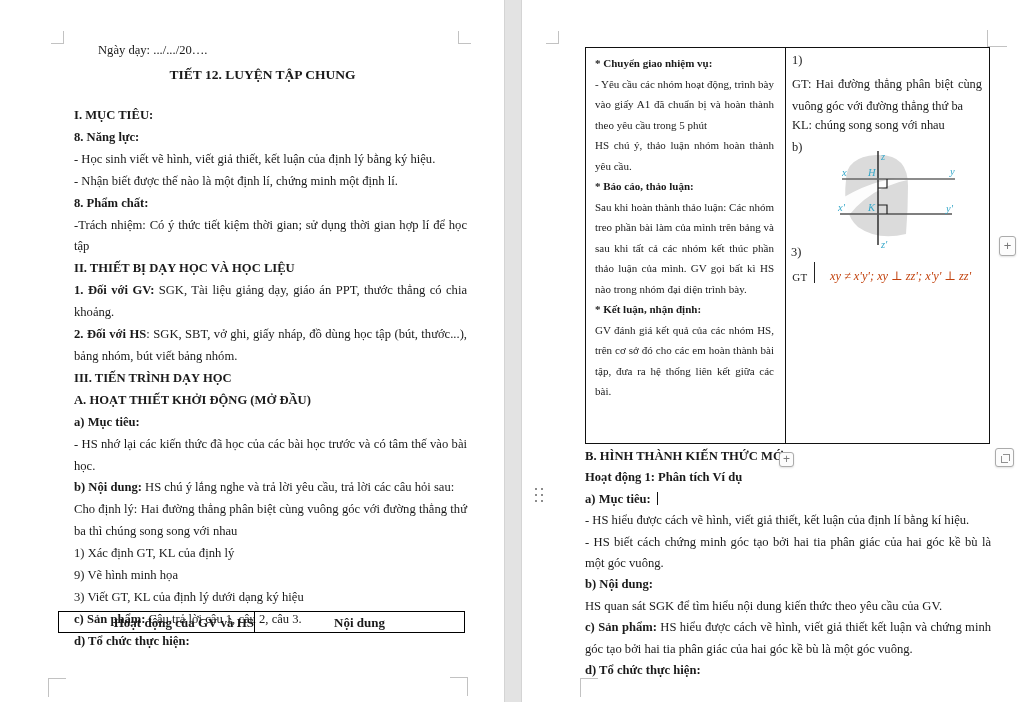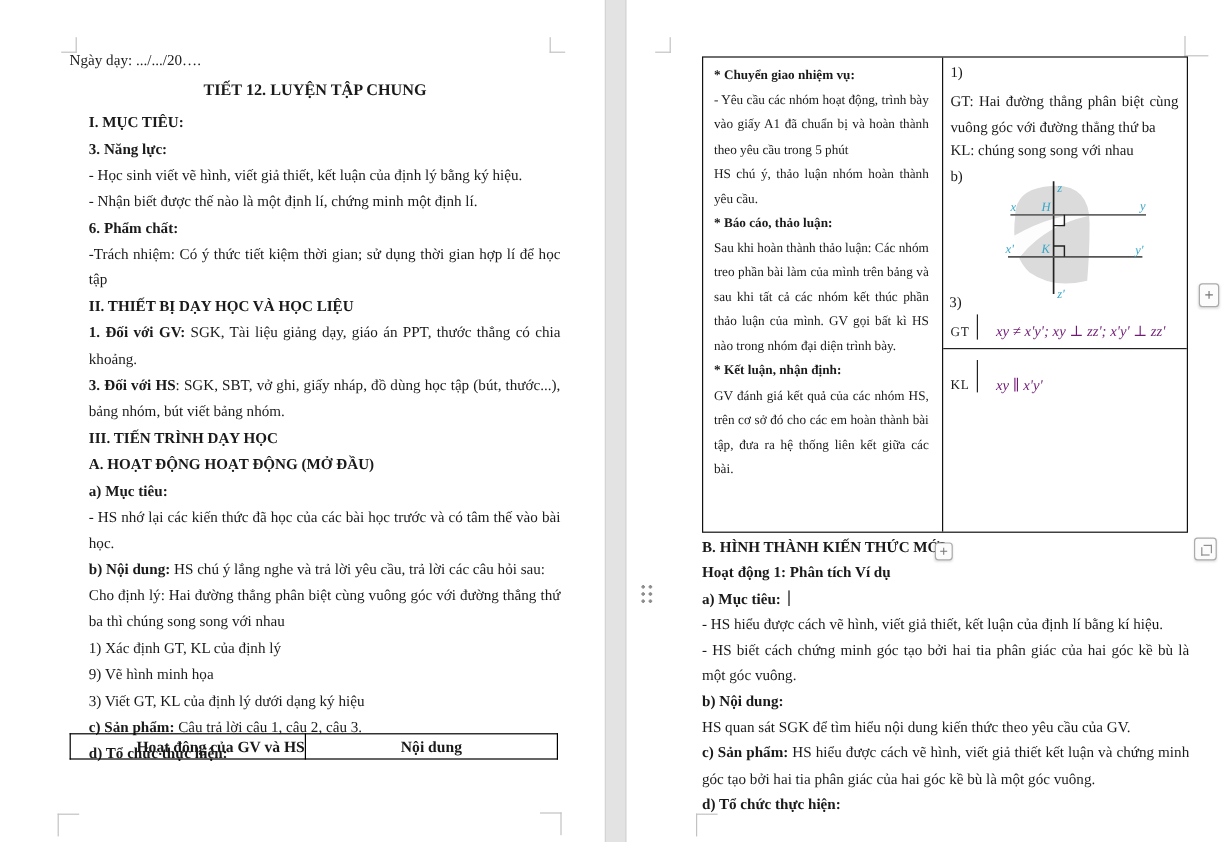--- a/index.html
+++ b/index.html
@@ -13,22 +13,22 @@
   .gap{position:absolute;left:504px;top:0;width:18px;height:702px;background:#e3e3e3;
        border-left:1px solid #d4d4d4;border-right:1px solid #d4d4d4;box-sizing:border-box;}
   
   .cm{position:absolute;width:13px;height:13px;box-sizing:border-box;}
   .cm.rb{border-right:1px solid #c2c2c2;border-bottom:1px solid #c2c2c2;}
   .cm.lb{border-left:1px solid #c2c2c2;border-bottom:1px solid #c2c2c2;}
   .cm.lt{border-left:1px solid #c2c2c2;border-top:1px solid #c2c2c2;}
   .cm.rt{border-right:1px solid #c2c2c2;border-top:1px solid #c2c2c2;}
   
   .lp{position:absolute;left:58px;top:39px;width:409px;font-size:12.6px;}
-  .lp .date{line-height:22px;}
-  .lp .title{text-align:center;font-weight:bold;font-size:13.5px;margin:3px 0 6px;line-height:22px;}
+  .lp .date{line-height:22px;margin-left:40px;}
+  .lp .title{text-align:center;font-weight:bold;font-size:13.5px;margin:3px 0 19px;line-height:22px;}
   .flow p{text-align:justify;}
   .lp .flow p{line-height:21.9px;margin-left:16px;}
   .lp-table{position:absolute;left:58px;top:611px;width:407px;height:22px;border:1.5px solid #000;
             border-collapse:collapse;table-layout:fixed;}
   .lp-table th{border:1.5px solid #000;font-size:13px;font-weight:bold;text-align:center;padding:0;line-height:19px;}
   .lp-table th:first-child{width:195px;text-align:right;}
   
   .rp-table{position:absolute;left:585px;top:47px;width:405px;height:397px;border:1.6px solid #111;
             box-sizing:border-box;display:flex;}
   .cell-gv{width:200px;border-right:1.3px solid #111;box-sizing:border-box;padding:5px 11px 0 9px;
@@ -39,21 +39,21 @@
   .gt-wrap{width:190px;line-height:21.8px;text-align:justify;}
   
   .gtkl{position:absolute;left:0;top:206px;width:100%;box-sizing:border-box;}
   .gtkl .row{display:flex;box-sizing:border-box;align-items:center;}
   .gtkl .r1{height:36px;}
   .gtkl .r2{height:46px;border-top:1.2px solid #222;}
   .gtkl .lbl{width:29px;border-right:1.2px solid #222;text-align:center;font-size:11px;
              letter-spacing:.5px;box-sizing:border-box;}
   .gtkl .r1 .lbl,.gtkl .r1 .val{padding-top:9px;}
   .gtkl .r2 .lbl,.gtkl .r2 .val{padding-top:15px;}
-  .gtkl .val{flex:1;padding-left:15px;font-style:italic;font-size:12.3px;color:#701a75;}
+  .gtkl .val{flex:1;padding-left:15px;font-style:italic;font-size:12.3px;color:#c2410c;}
   
   .fig{position:absolute;left:50px;top:100px;width:154px;height:102px;}
   
   .rp-below{position:absolute;left:585px;top:446px;width:406px;font-size:12.6px;}
   .rp-below p{line-height:21.4px;}
   .caret{display:inline-block;width:1.5px;height:13px;background:#111;vertical-align:-2px;margin-left:3px;}
   
   .drag-dots{position:absolute;left:533px;top:486px;width:12px;height:18px;
      background-image:radial-gradient(circle,#8c8c8c 1.2px,transparent 1.5px);background-size:6px 6px;}
   .btn{position:absolute;border:1px solid #ababab;border-radius:3px;background:#fcfcfc;
@@ -79,30 +79,30 @@
 <div class="cm rt" style="left:450px;top:677px;height:19px;width:18px;"></div>
 <div class="cm rb" style="left:546px;top:31px;"></div>
 <div class="cm lb" style="left:987px;top:30px;width:20px;height:17px;"></div>
 <div class="cm lt" style="left:580px;top:678px;height:19px;width:18px;"></div>
 
 <div class="lp">
   <p class="date">Ngày dạy: .../.../20….</p>
   <p class="title">TIẾT 12. LUYỆN TẬP CHUNG</p>
   <div class="flow">
       <p><span class="b">I. MỤC TIÊU:</span></p>
-      <p><span class="b">3. Năng lực:</span></p>
+      <p><span class="b">8. Năng lực:</span></p>
       <p><span>- Học sinh viết vẽ hình, viết giả thiết, kết luận của định lý bằng ký hiệu.</span></p>
       <p><span>- Nhận biết được thế nào là một định lí, chứng minh một định lí.</span></p>
-      <p><span class="b">6. Phẩm chất:</span></p>
+      <p><span class="b">8. Phẩm chất:</span></p>
       <p><span>-Trách nhiệm: Có ý thức tiết kiệm thời gian; sử dụng thời gian hợp lí để học tập</span></p>
       <p><span class="b">II. THIẾT BỊ DẠY HỌC VÀ HỌC LIỆU</span></p>
       <p><span class="b">1. Đối với GV: </span><span> SGK, Tài liệu giảng dạy, giáo án PPT, thước thẳng có chia khoảng.</span></p>
-      <p><span class="b">3. Đối với HS</span><span>: SGK, SBT, vở ghi, giấy nháp, đồ dùng học tập (bút, thước...), bảng nhóm, bút viết bảng nhóm.</span></p>
+      <p><span class="b">2. Đối với HS</span><span>: SGK, SBT, vở ghi, giấy nháp, đồ dùng học tập (bút, thước...), bảng nhóm, bút viết bảng nhóm.</span></p>
       <p><span class="b">III. TIẾN TRÌNH DẠY HỌC</span></p>
-      <p><span class="b">A. HOẠT ĐỘNG HOẠT ĐỘNG (MỞ ĐẦU)</span></p>
+      <p><span class="b">A. HOẠT THIẾT KHỞI ĐỘNG (MỞ ĐẦU)</span></p>
       <p><span class="b">a) Mục tiêu:</span></p>
       <p><span>- HS nhớ lại các kiến thức đã học của các bài học trước và có tâm thế vào bài học.</span></p>
       <p><span class="b">b) Nội dung: </span><span>HS chú ý lắng nghe và trả lời yêu cầu, trả lời các câu hỏi sau:</span></p>
       <p><span>Cho định lý: Hai đường thẳng phân biệt cùng vuông góc với đường thẳng thứ ba thì chúng song song với nhau</span></p>
       <p><span>1) Xác định GT, KL của định lý</span></p>
       <p><span>9) Vẽ hình minh họa</span></p>
       <p><span>3) Viết GT, KL của định lý dưới dạng ký hiệu</span></p>
       <p><span class="b">c) Sản phẩm: </span><span>Câu trả lời câu 1, câu 2, câu 3.</span></p>
       <p><span class="b">d) Tổ chức thực hiện:</span></p>
     </div>
@@ -153,24 +153,20 @@
       </g>
     </svg>
 
     <p class="abs" style="left:5px;top:197px;">3)</p>
 
     <div class="gtkl">
       <div class="row r1">
         <div class="lbl">GT</div>
         <div class="val">xy ≠ x'y'; xy ⊥ zz'; x'y'  ⊥ zz'</div>
       </div>
-      <div class="row r2">
-        <div class="lbl">KL</div>
-        <div class="val">xy ∥ x'y'</div>
-      </div>
     </div>
   </div>
 </div>
 
 <div class="rp-below flow">
     <p><span class="b">B. HÌNH THÀNH KIẾN THỨC MỚI</span></p>
     <p><span class="b">Hoạt động 1: Phân tích Ví dụ</span></p>
     <p><span class="b">a) Mục tiêu: </span><span class="caret"></span></p>
     <p><span>- HS hiểu được cách vẽ hình, viết giả thiết, kết luận của định lí bằng kí hiệu.</span></p>
     <p><span>- HS biết cách chứng minh góc tạo bởi hai tia phân giác của hai góc kề bù là một góc vuông.</span></p>

